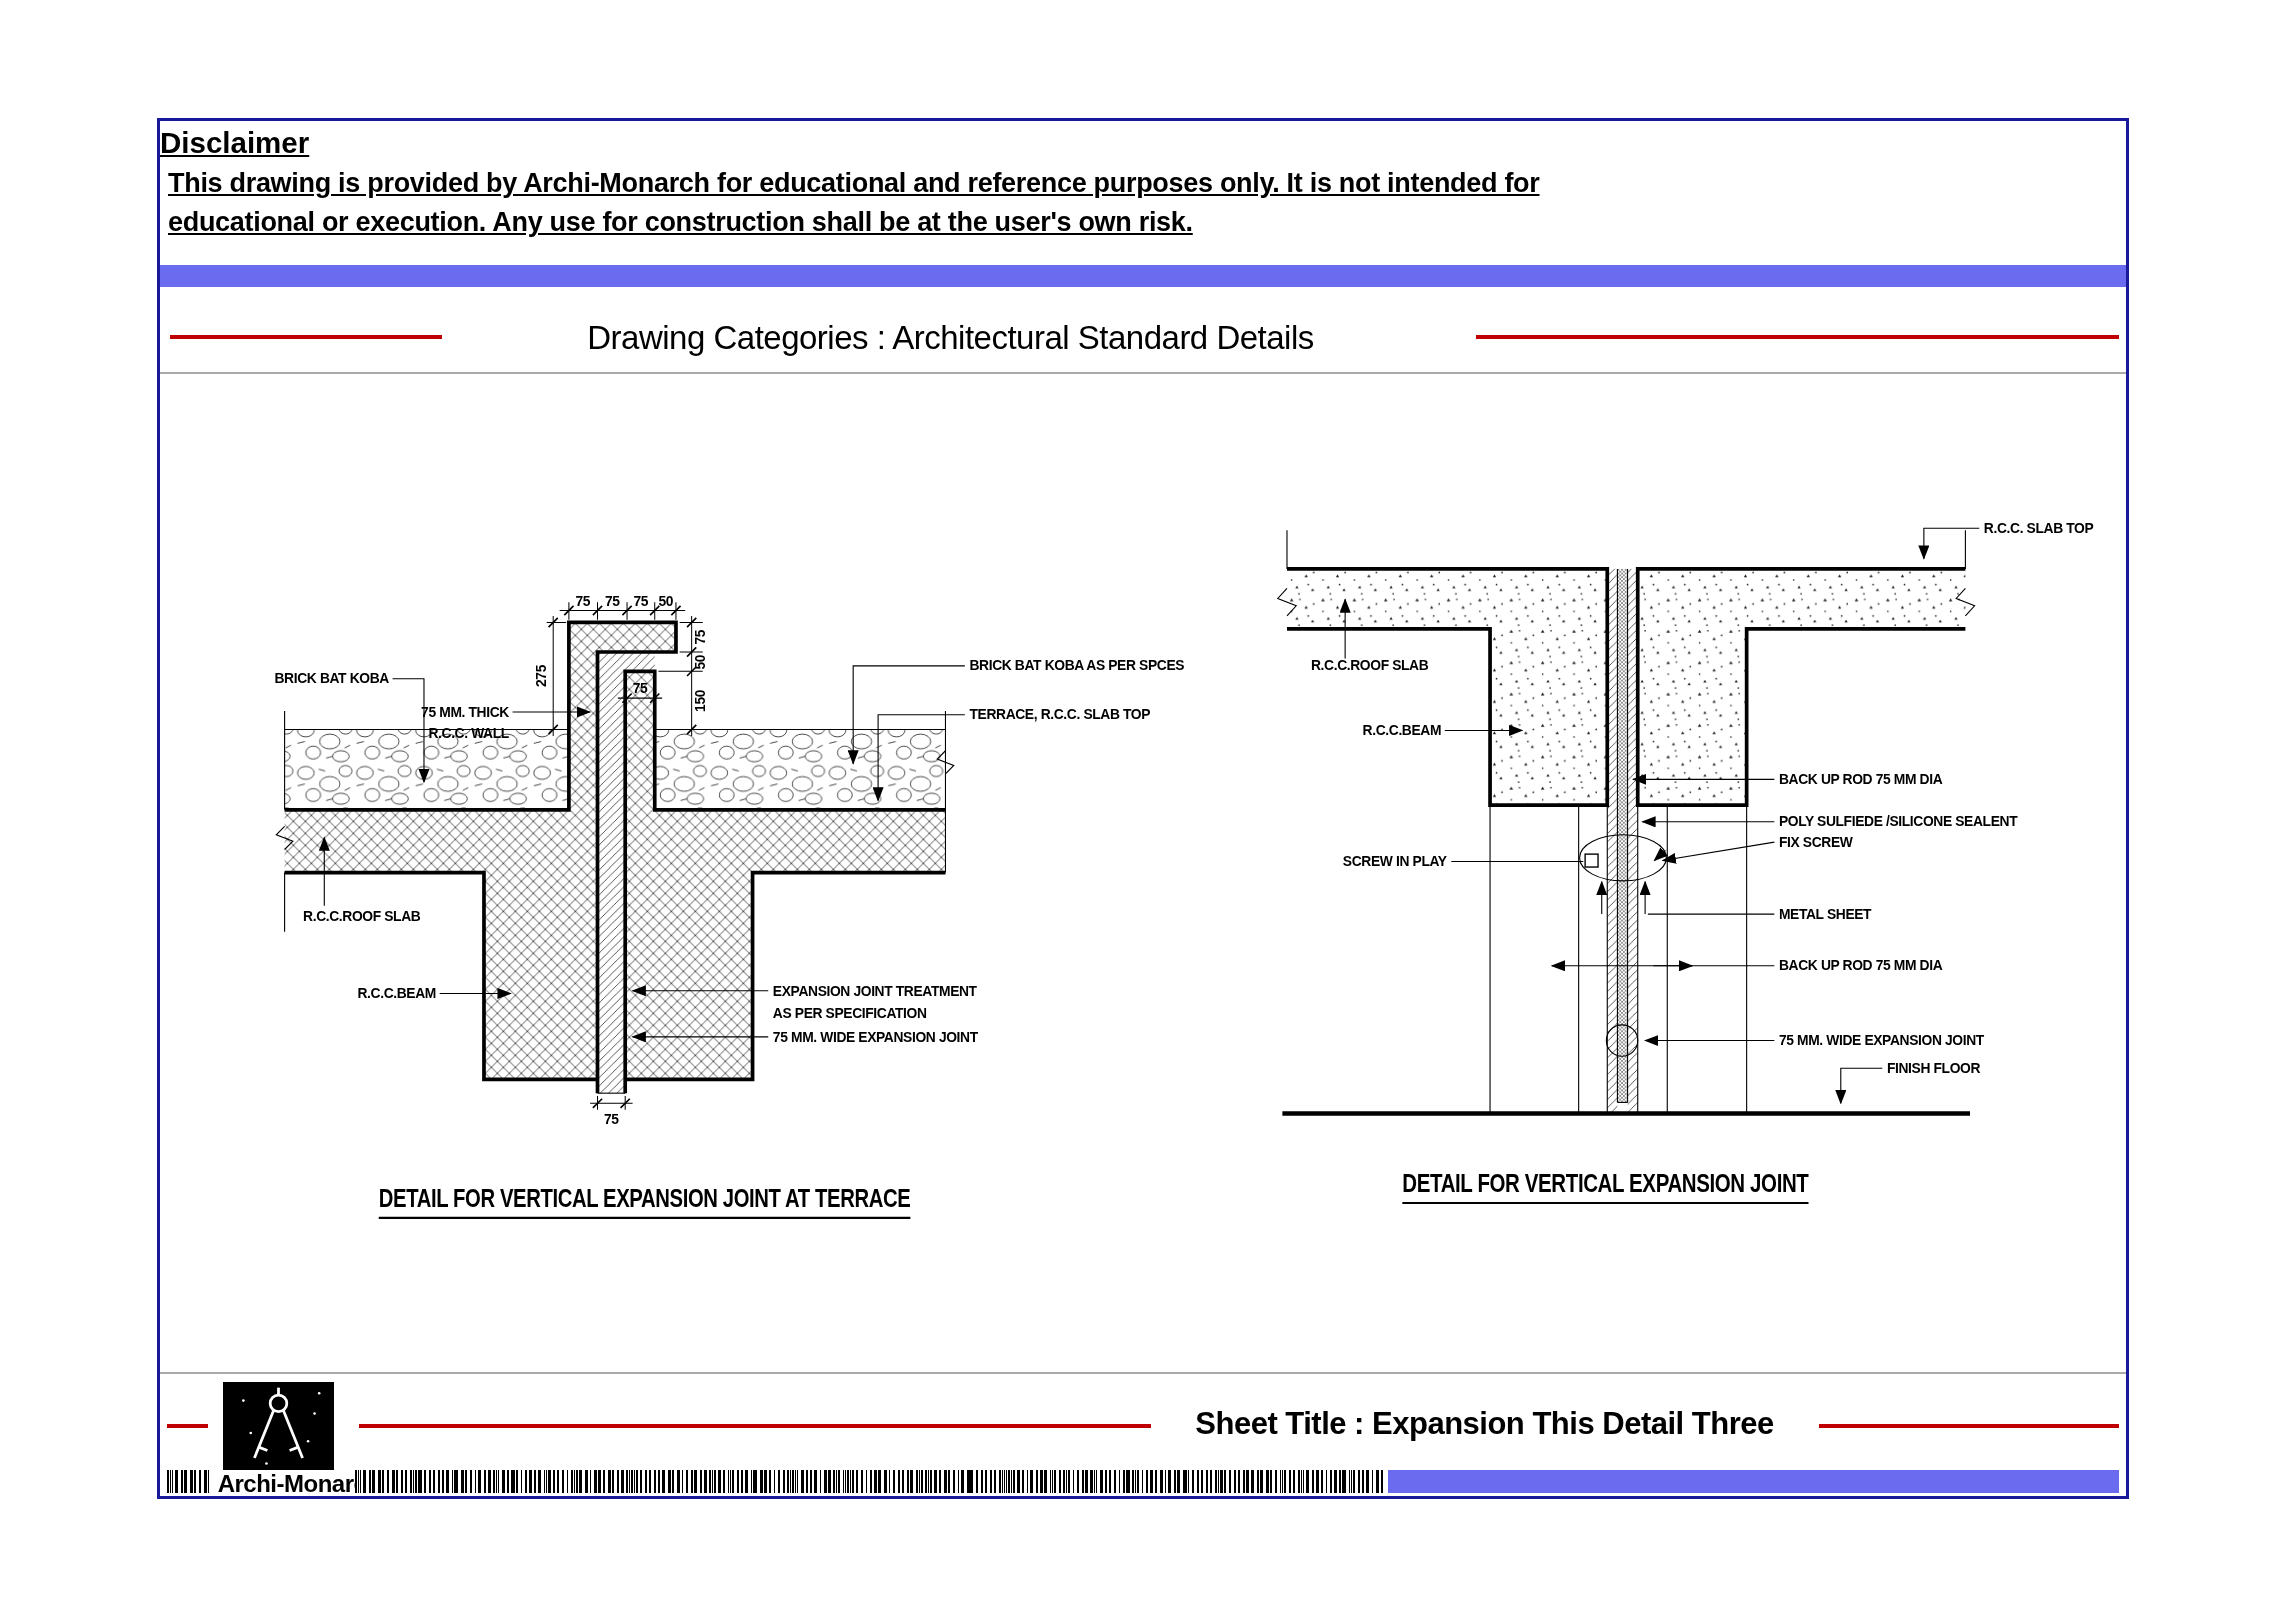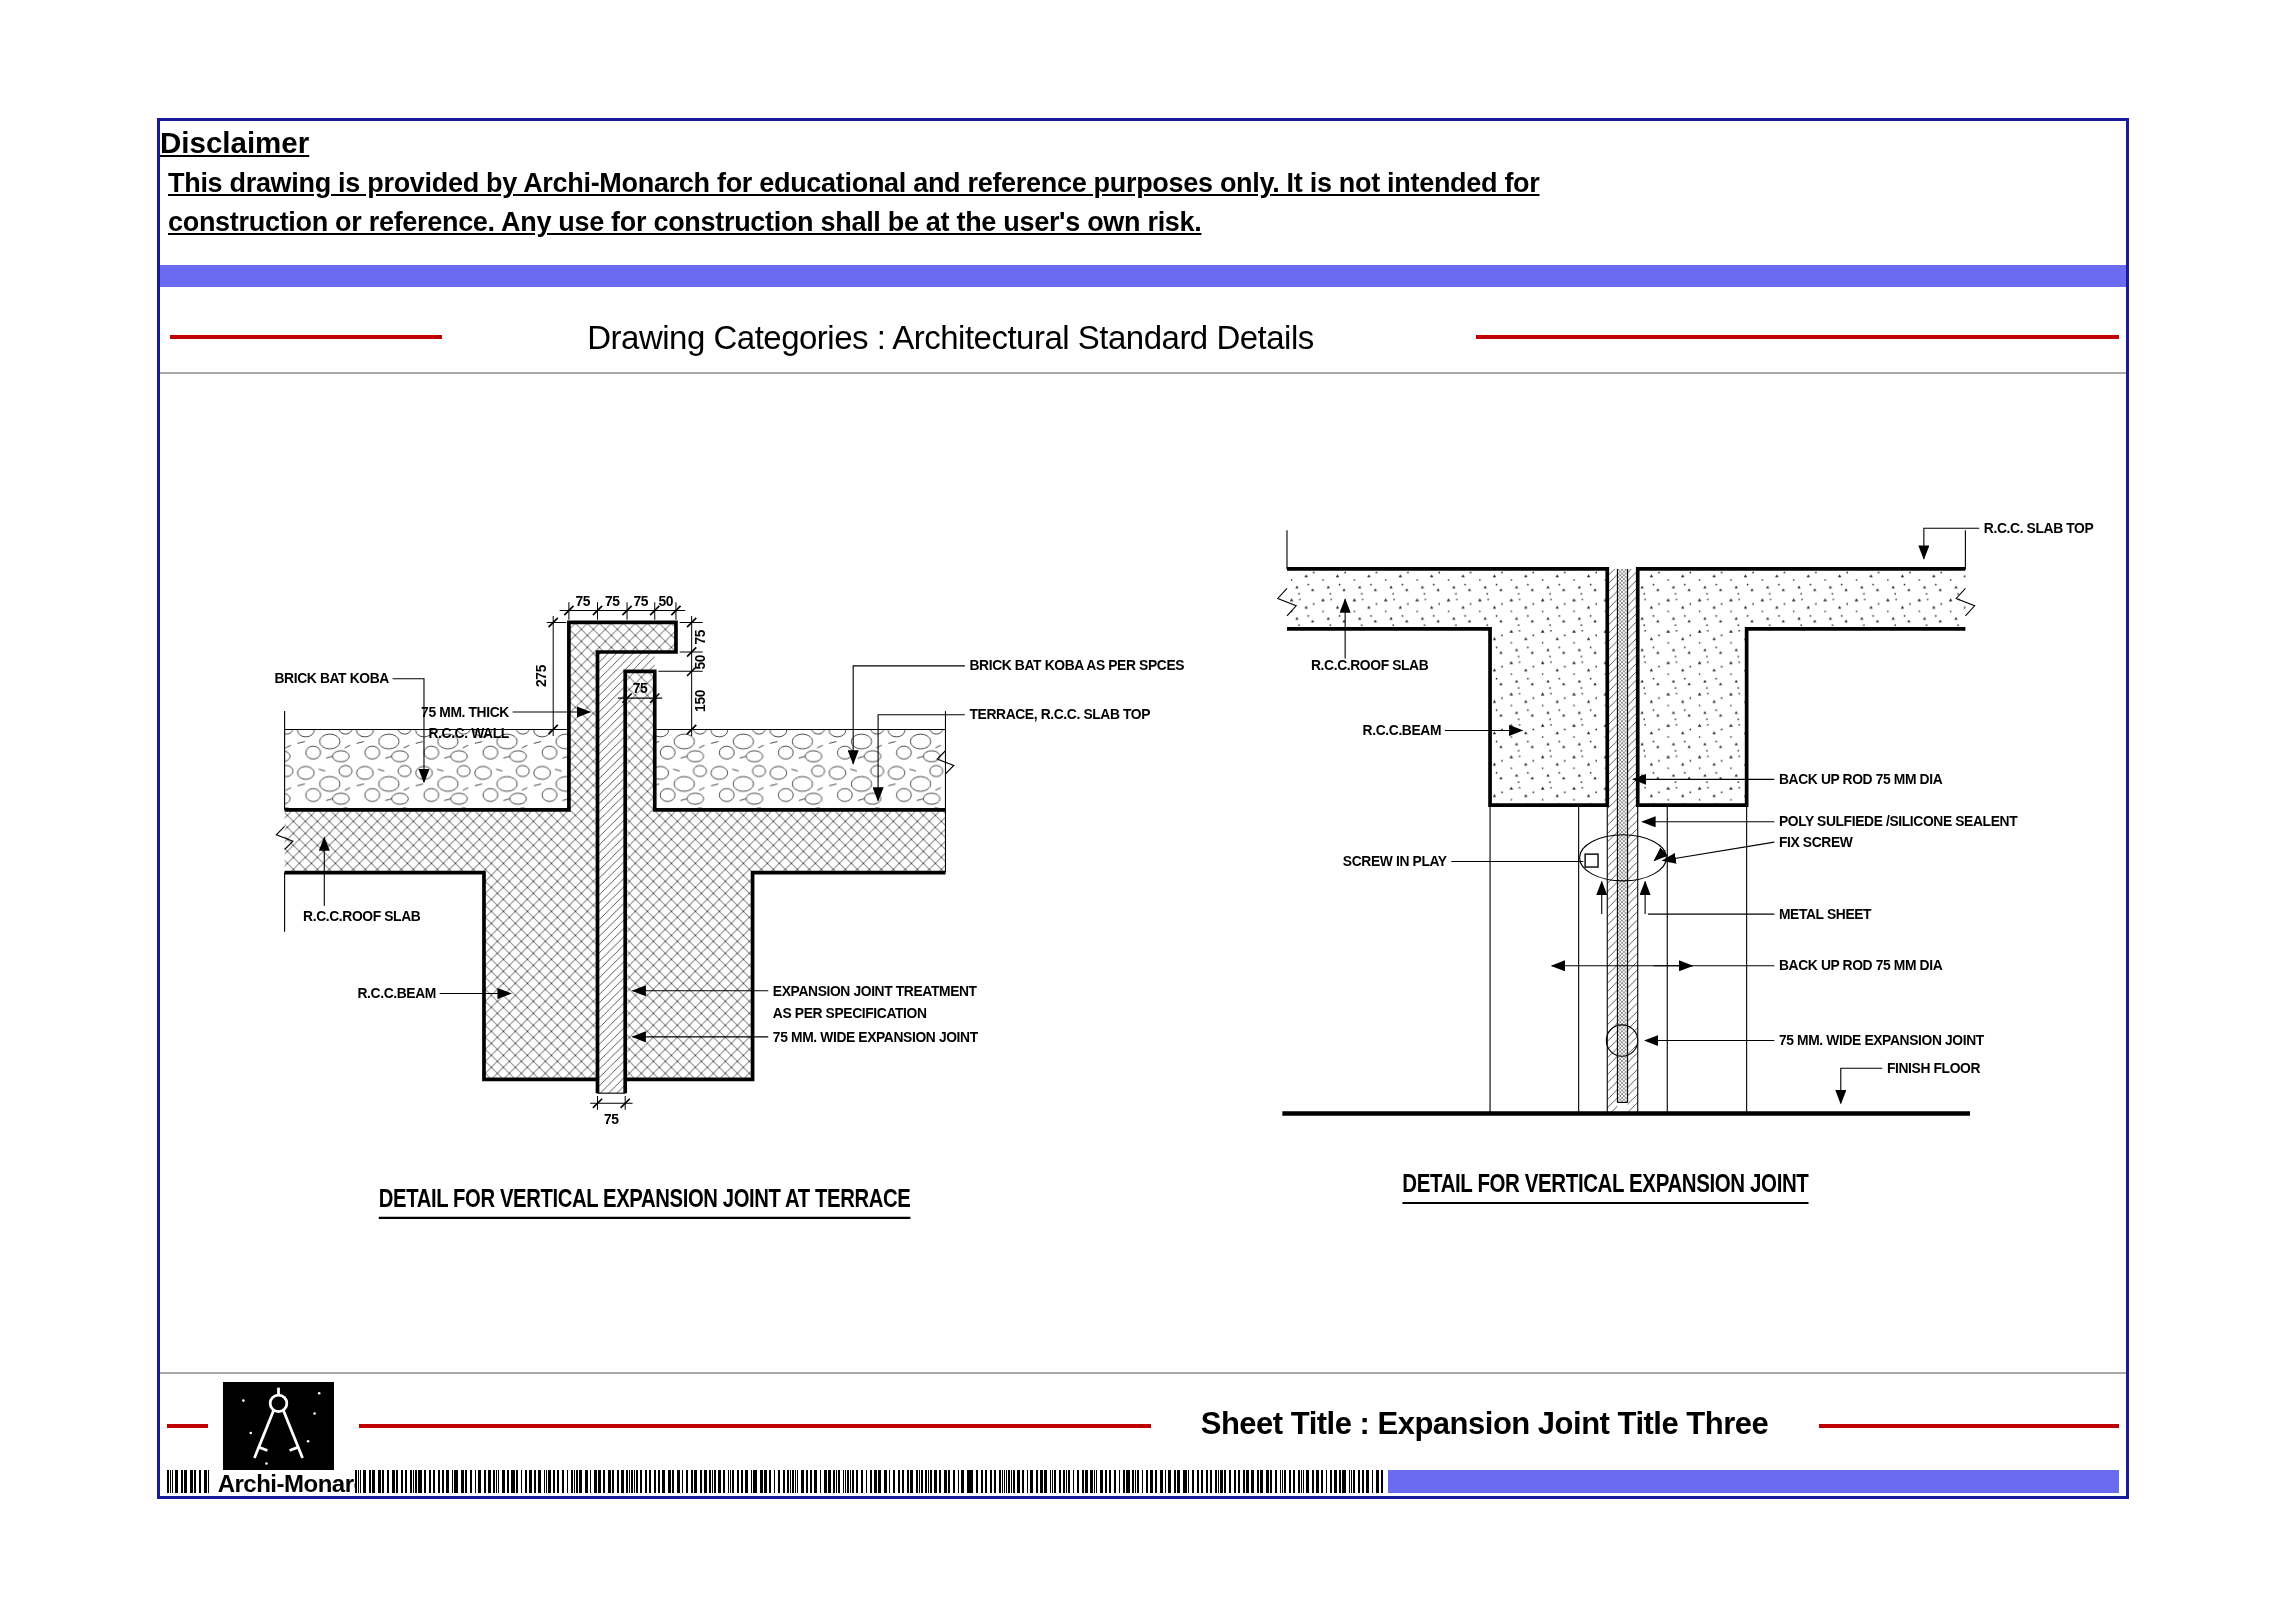--- a/index.html
+++ b/index.html
@@ -35,21 +35,21 @@
   .dtitle{font-size:27px;letter-spacing:-0.5px;}
 </style>
 </head>
 <body>
 
 <div class="sheet">
 
   <div class="abs disclaimer">
     <h1>Disclaimer</h1>
     <p>This drawing is provided by Archi-Monarch for educational and reference purposes only. It is not intended for</p>
-    <p>construction or reference. Any use for construction shall be at the user's own risk.</p>
+    <p>educational or execution. Any use for construction shall be at the user's own risk.</p>
   </div>
 
   <div class="abs bluebar"></div>
 
   <div class="abs cat-line-l"></div>
   <div class="abs cat-text">Drawing Categories : Architectural Standard Details</div>
   <div class="abs cat-line-r"></div>
   <div class="abs sep1"></div>
 
   <svg class="abs drawings" viewBox="174 406 2130 1082" xmlns="http://www.w3.org/2000/svg">
@@ -256,21 +256,21 @@
           <circle cx="99" cy="34" r="1.4"></circle>
           <circle cx="30" cy="55" r="1.4"></circle>
         <circle cx="92" cy="64" r="1.4"></circle>
           <circle cx="47" cy="88" r="1.4"></circle>
           <circle cx="104" cy="12" r="1.4"></circle>
       </g>
     </svg>
   </div>
   <div class="abs red-dash"></div>
   <div class="abs red-line-1"></div>
-  <div class="abs sheet-title">Sheet Title : Expansion Joint Title Three</div>
+  <div class="abs sheet-title">Sheet Title : Expansion This Detail Three</div>
   <div class="abs red-line-2"></div>
 
   <div class="abs barcode bc-mini"></div>
   <div class="abs brand">Archi-Monarch</div>
   <div class="abs barcode bc-main"></div>
   <div class="abs bluebar2"></div>
 </div>
 
 
 </body></html>

